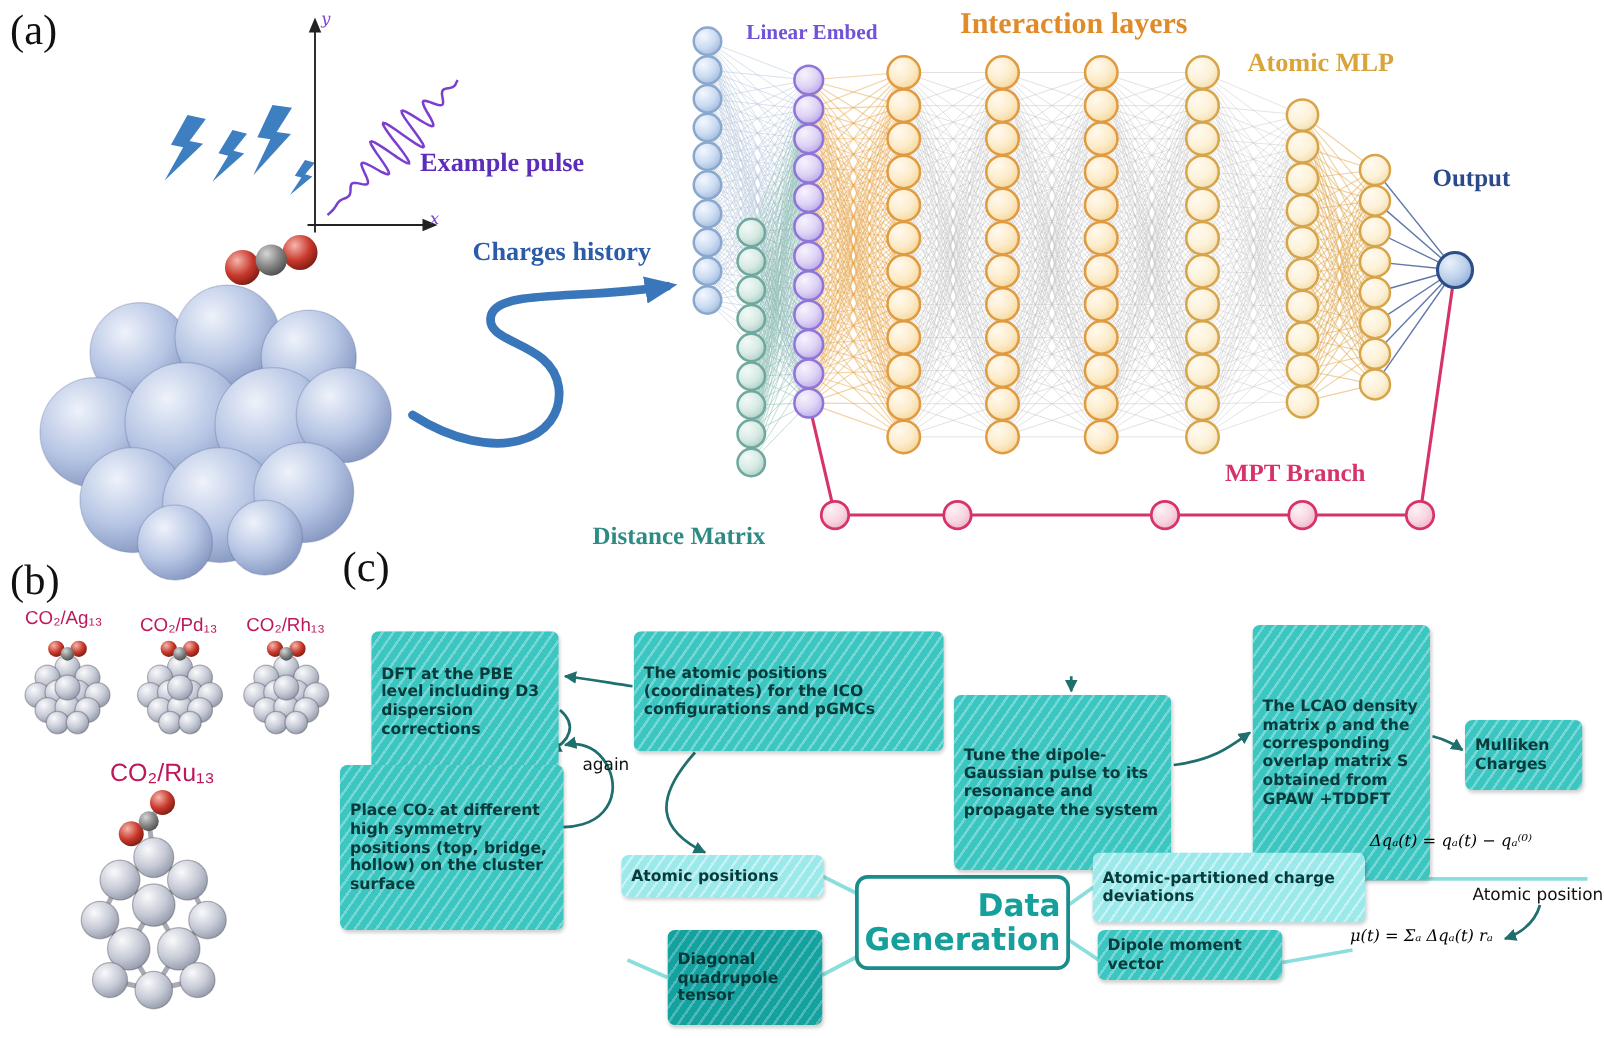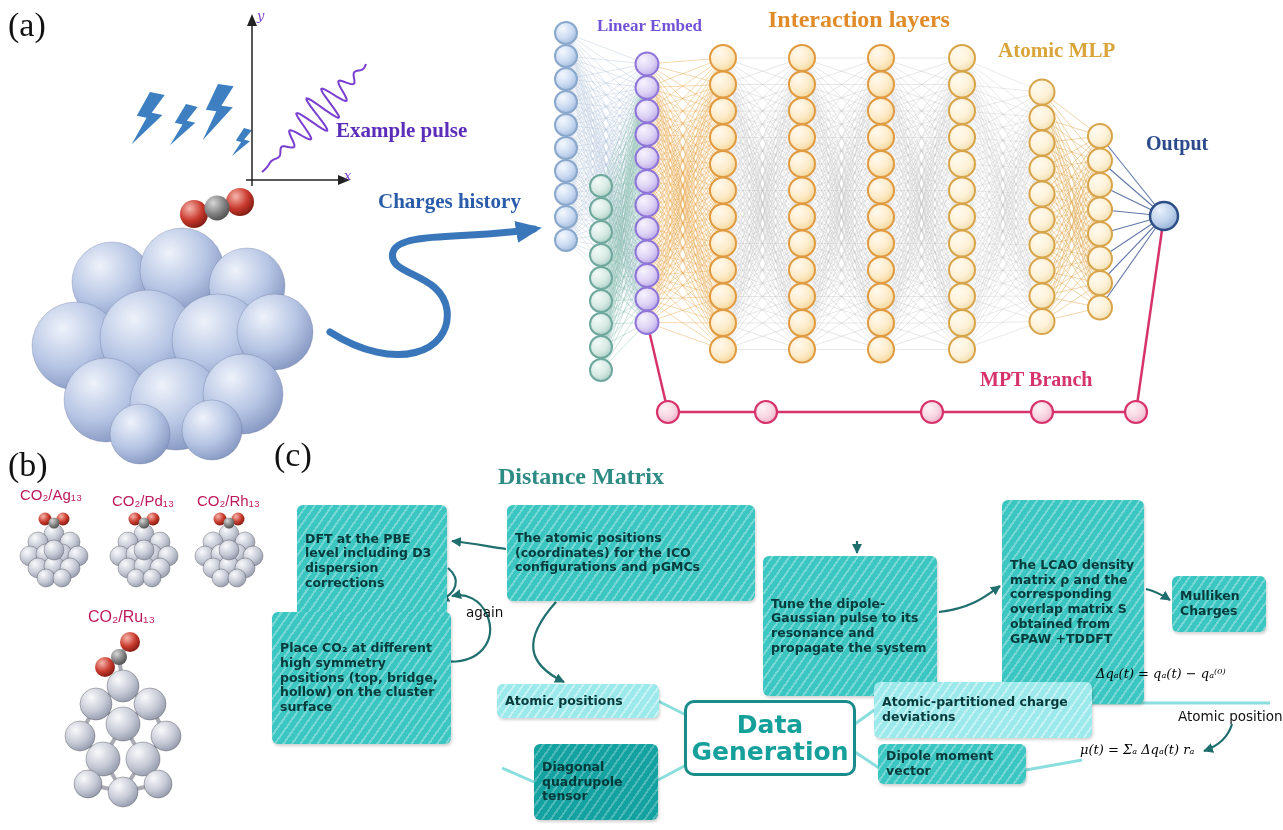--- a/index.html
+++ b/index.html
@@ -9,21 +9,21 @@
   svg.layer{position:absolute;left:0;top:0}
   .panel-label{position:absolute;font-family:"Liberation Serif",serif;font-size:34px;color:#111;z-index:3;white-space:nowrap}
   .alabel{position:absolute;font-family:"Liberation Serif",serif;font-weight:bold;z-index:3;white-space:nowrap}
   .axis-label{position:absolute;font-family:"DejaVu Serif",serif;font-style:italic;font-size:13px;color:#7a3fd0;z-index:3}
   .fbox{position:absolute;z-index:2;border-radius:6px;display:flex;align-items:center;padding:5px 8px;font-weight:bold;
         font-family:"DejaVu Sans",sans-serif;font-size:12.5px;line-height:1.18;color:#063a3b;
         box-shadow:1px 2px 3px rgba(0,0,0,.18);text-align:left}
   .teal{background-color:#3cc6c2;background-image:repeating-linear-gradient(125deg,rgba(255,255,255,.30) 0 2px,rgba(255,255,255,0) 2px 7px)}
   .lightcyan{background-color:#9ce9ec;background-image:repeating-linear-gradient(125deg,rgba(255,255,255,.42) 0 2px,rgba(255,255,255,0) 2px 7px)}
   .darkteal{background-color:#13a2a0;background-image:repeating-linear-gradient(125deg,rgba(255,255,255,.25) 0 2px,rgba(255,255,255,0) 2px 7px);color:#04393a}
-  .datagen{background:#fff;border:3px solid #1a8c89;border-radius:10px;justify-content:center;text-align:center;
+  .datagen{background:#fff;border:3px solid #1a8c89;border-radius:10px;justify-content:center;text-align:right;
            font-size:25px;color:#16a09c;box-shadow:none;line-height:1.1}
   .formula{position:absolute;z-index:2;font-family:"DejaVu Serif",serif;font-style:italic;font-size:13px;color:#000;white-space:nowrap}
   .note{position:absolute;z-index:3;font-family:"DejaVu Sans",sans-serif;font-size:13.5px;color:#111;white-space:nowrap}
   .blabel{position:absolute;z-index:3;font-family:Liberation Sans, sans-serif;font-size:15px;color:#be185d;white-space:nowrap}
 </style>
 </head>
 <body>
 
 <div id="figure">
 
@@ -1257,28 +1257,28 @@
   <div class="panel-label" style="left:8px;top:446px">(b)</div>
   <div class="panel-label" style="left:274px;top:436px">(c)</div>
 
   <div class="alabel" style="left: 336px; top: 118px; font-size: 21px; color: rgb(91, 45, 184);">Example pulse</div>
   <div class="alabel" style="left: 378px; top: 189px; font-size: 21px; color: rgb(42, 92, 170);">Charges history</div>
   <div class="alabel" style="left: 597px; top: 16px; font-size: 17px; color: rgb(114, 83, 214);">Linear Embed</div>
   <div class="alabel" style="left: 740px; top: 6px; font-size: 24px; color: rgb(224, 138, 40); margin-left: 28px;">Interaction layers</div>
   <div class="alabel" style="left: 998px; top: 38px; font-size: 21px; color: rgb(217, 164, 58);">Atomic MLP</div>
   <div class="alabel" style="left: 1146px; top: 132px; font-size: 20px; color: rgb(43, 74, 140);">Output</div>
   <div class="alabel" style="left: 980px; top: 368px; font-size: 20px; color: rgb(214, 51, 108);">MPT Branch</div>
-  <div class="alabel" style="left: 498px; top: 418px; font-size: 24px; color: rgb(46, 139, 132); margin-top: 45px;">Distance Matrix</div>
+  <div class="alabel" style="left: 474px; top: 418px; font-size: 20px; color: rgb(46, 139, 132);">Distance Matrix</div>
   <div class="axis-label" style="left:257px;top:8px">y</div>
   <div class="axis-label" style="left:344px;top:168px">x</div>
 
   <div class="blabel" style="left:20px;top:486px">CO₂/Ag₁₃</div>
   <div class="blabel" style="left:112px;top:492px">CO₂/Pd₁₃</div>
   <div class="blabel" style="left:197px;top:492px">CO₂/Rh₁₃</div>
-  <div class="blabel" style="left:88px;top:608px;font-size:16px">CO₂/Ru₁₃</div>
+  <div class="blabel" style="left:88px;top:608px;font-size:20px">CO₂/Ru₁₃</div>
 
   <svg id="svb1" class="abs" style="left:14px;top:508px;z-index:2" width="80" height="80" viewBox="0 0 80 80">
       <defs>
         <radialGradient id="b1gSilver" cx="35%" cy="30%" r="80%">
           <stop offset="0%" stop-color="#fafafc"></stop>
           <stop offset="55%" stop-color="#c6cad6"></stop>
           <stop offset="100%" stop-color="#8c92a4"></stop>
         </radialGradient>
         <radialGradient id="b1gRed" cx="35%" cy="30%" r="80%">
           <stop offset="0%" stop-color="#f6b6ac"></stop>

